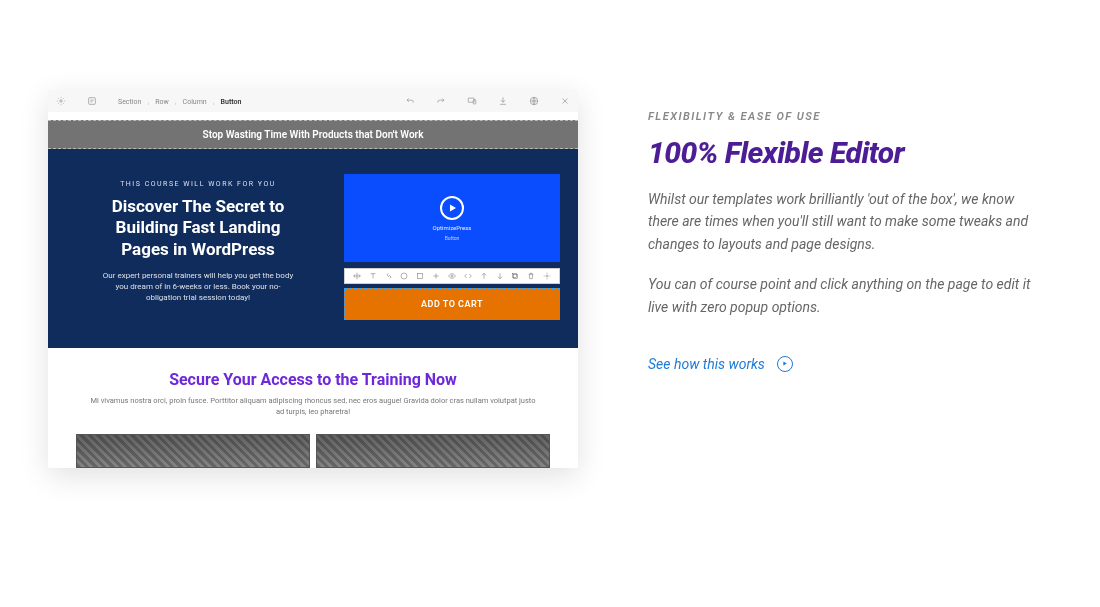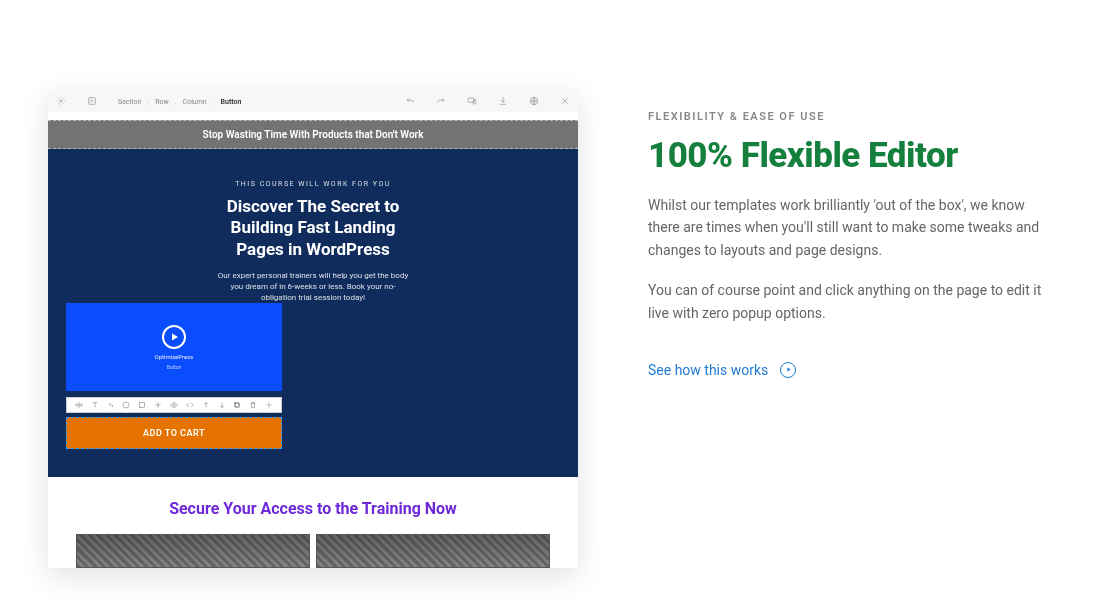--- a/index.html
+++ b/index.html
@@ -71,21 +71,21 @@
     padding:8px 0;
     border-top:1px dashed rgba(255,255,255,.5);
     border-bottom:1px dashed rgba(255,255,255,.5);
     margin-top:8px;
   }
 
   .hero {
     background:#0f2c5c;
     display:flex;
     padding: 25px 18px 28px 18px;
-    flex-direction:column;
+    gap:14px;
   }
   .hero-left {
     flex: 1;
     color:#fff;
     text-align:center;
     padding-top:6px;
   }
   .hero-eyebrow {
     font-size:7px;
     letter-spacing:1.5px;
@@ -186,31 +186,32 @@
                 linear-gradient(#5a5a5a,#7a7a7a);
     background-blend-mode: overlay;
     border:1px solid #555;
   }
 
   
   .copy {
     flex:1;
     padding-top: 20px;
     max-width: 400px;
+    font-style: italic;
   }
   .eyebrow {
     font-size: 11px;
     letter-spacing: 1.5px;
     color:#888;
     font-weight:600;
   }
   .headline {
-    font-size: 35px;
+    font-size: 30px;
     font-weight:800;
-    color:#15803d;
+    color:#4c1d95;
     margin: 12px 0 18px;
     letter-spacing:-.5px;
   }
   .para {
     font-size: 14px;
     color:#666;
     line-height:1.6;
     margin-bottom:18px;
   }
   .link {
@@ -343,20 +344,21 @@
             <circle cx="12" cy="12" r="3"></circle>
             <path d="M12 2v3M12 19v3M2 12h3M19 12h3"></path>
           </svg>
       </div>
       <div class="cta-button">ADD TO CART</div>
     </div>
   </div>
 
   <div class="secure-section">
     <div class="secure-title">Secure Your Access to the Training Now</div>
+    <div class="secure-sub">Mi vivamus nostra orci, proin fusce. Porttitor aliquam adipiscing rhoncus sed, nec eros augue! Gravida dolor cras nullam volutpat justo ad turpis, leo pharetra!</div>
   </div>
 
   <div class="gallery">
     <div class="gallery-img"></div>
     <div class="gallery-img"></div>
   </div>
 </div>
 
 <div class="copy">
   <div class="eyebrow">FLEXIBILITY &amp; EASE OF USE</div>

